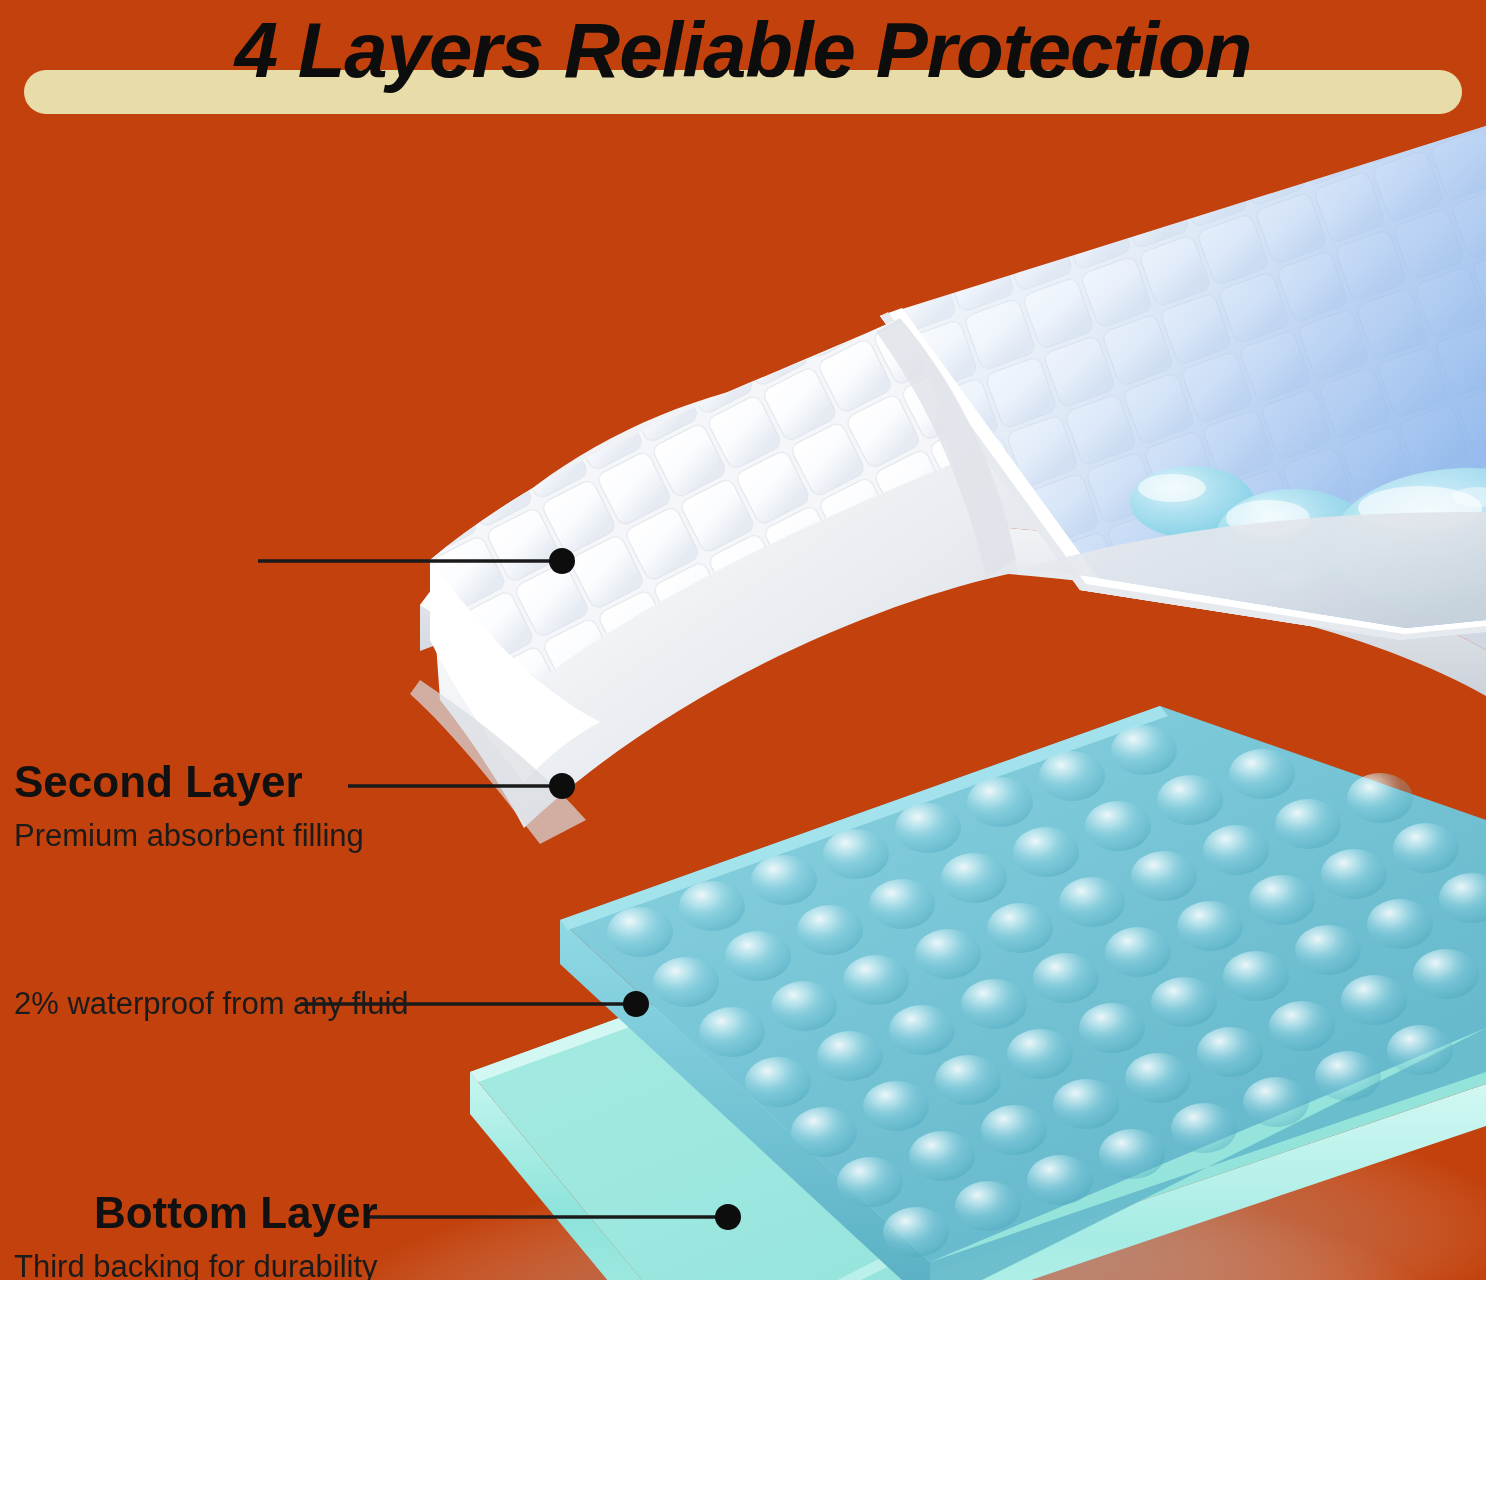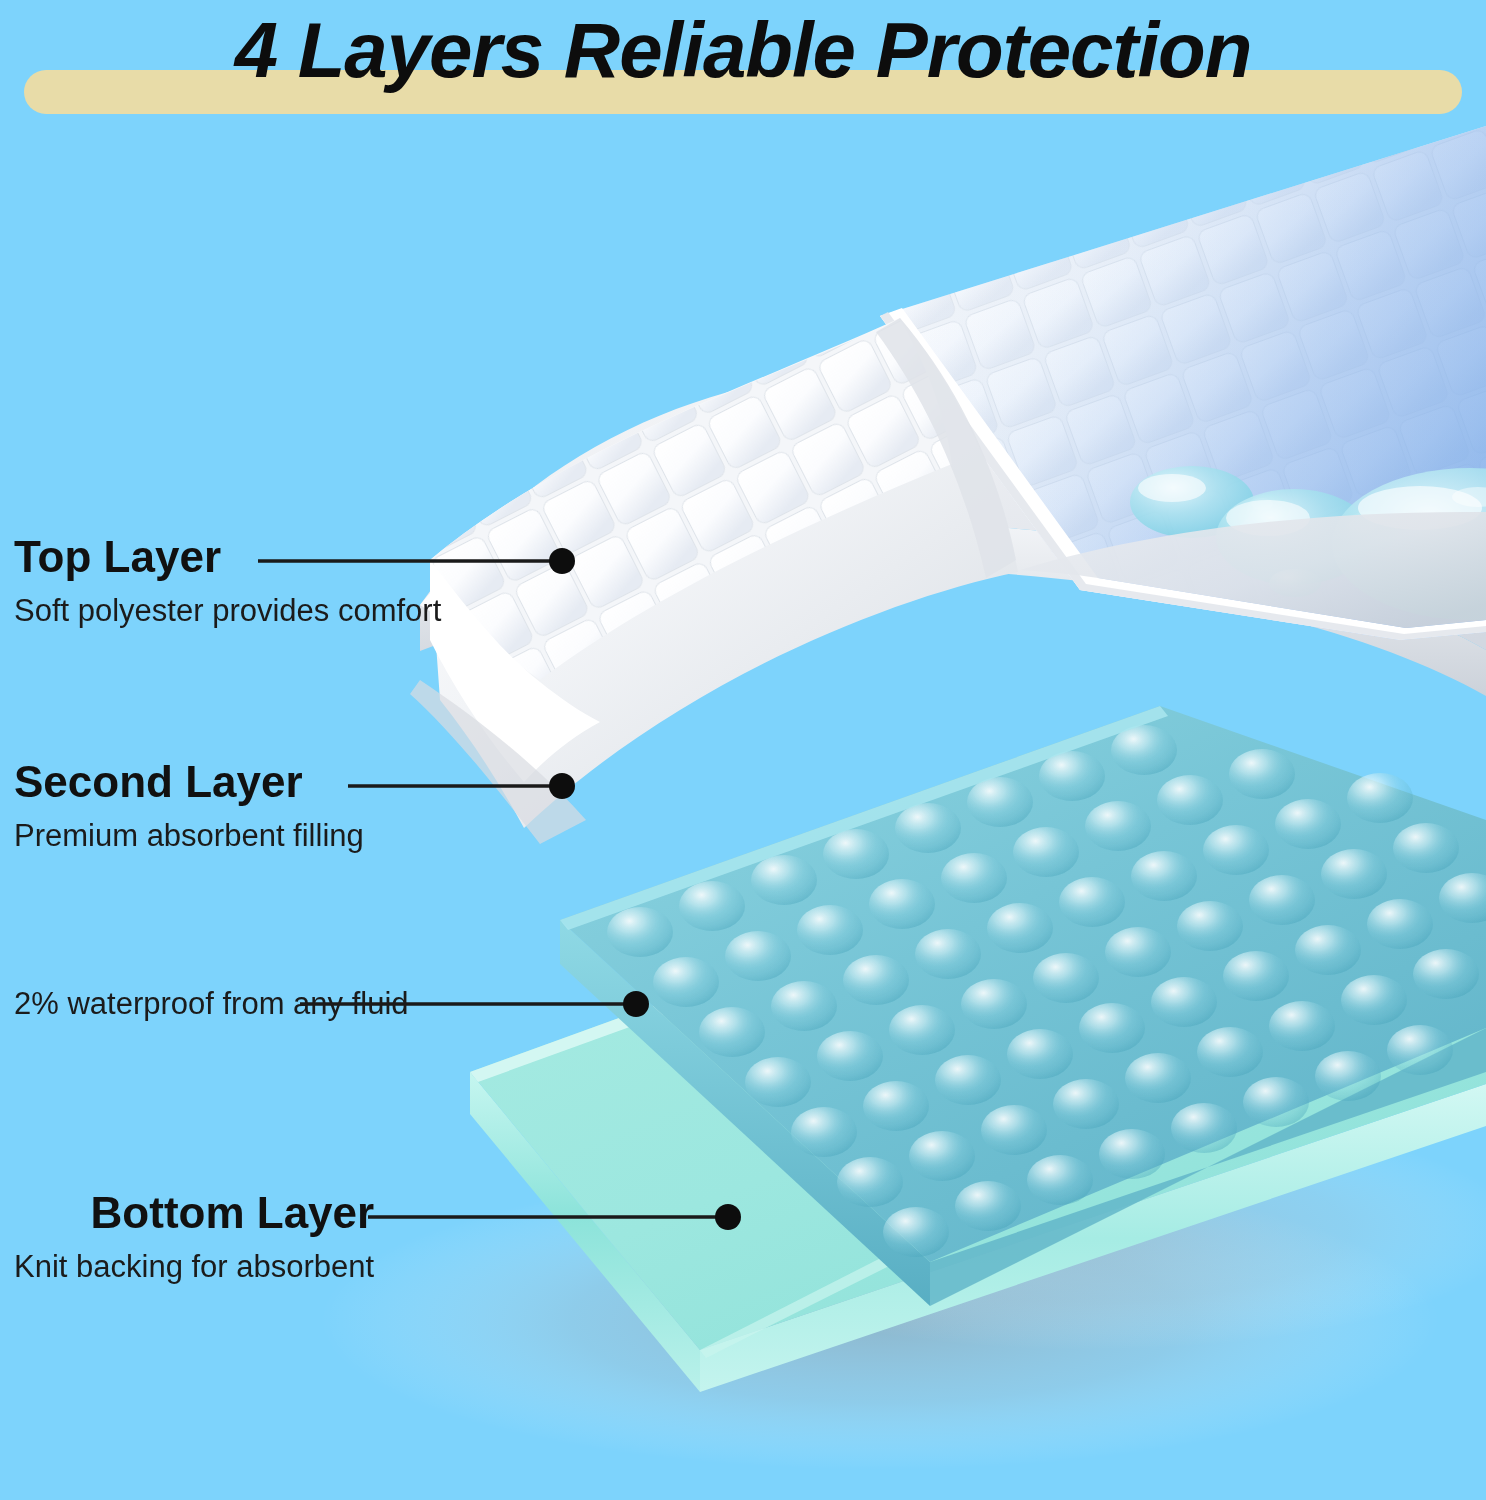--- a/index.html
+++ b/index.html
@@ -7,22 +7,22 @@
     padding: 0;
     background: #ffffff;
   }
   body {
     font-family: "Liberation Sans", sans-serif;
   }
 
   #page {
     position: relative;
     width: 1486px;
-    height: 1500px;
-    background: #7dd3fc;
+    height: 1280px;
+    background: #c2410c;
     overflow: hidden;
   }
 
   
   #title-block {
     position: absolute;
     left: 0;
     top: 0;
     width: 1486px;
     height: 120px;
@@ -460,33 +460,29 @@
       </svg>
     </div>
 
     <div class="leader" id="leader-bottom">
       <svg width="376" height="26" viewBox="0 0 376 26">
         <line x1="0" y1="13" x2="352" y2="13" stroke="#1a1a1a" stroke-width="3.5"></line>
         <circle cx="360" cy="13" r="13" fill="#0d0d0d"></circle>
       </svg>
     </div>
 
-    <div class="label-group" id="label-top">
-      <p class="label-title">Top Layer</p>
-      <p class="label-sub">Soft polyester provides comfort</p>
-    </div>
 
     <div class="label-group" id="label-second">
       <p class="label-title">Second Layer</p>
       <p class="label-sub">Premium absorbent filling</p>
     </div>
 
     <div class="label-group" id="label-third">
       <p class="label-sub">2% waterproof from any fluid</p>
     </div>
 
     <div class="label-group" id="label-bottom">
       <p class="label-title">Bottom Layer</p>
-      <p class="label-sub">Knit backing for absorbent</p>
+      <p class="label-sub">Third backing for durability</p>
     </div>
 
   </div>
 </div>
 
 </body></html>

